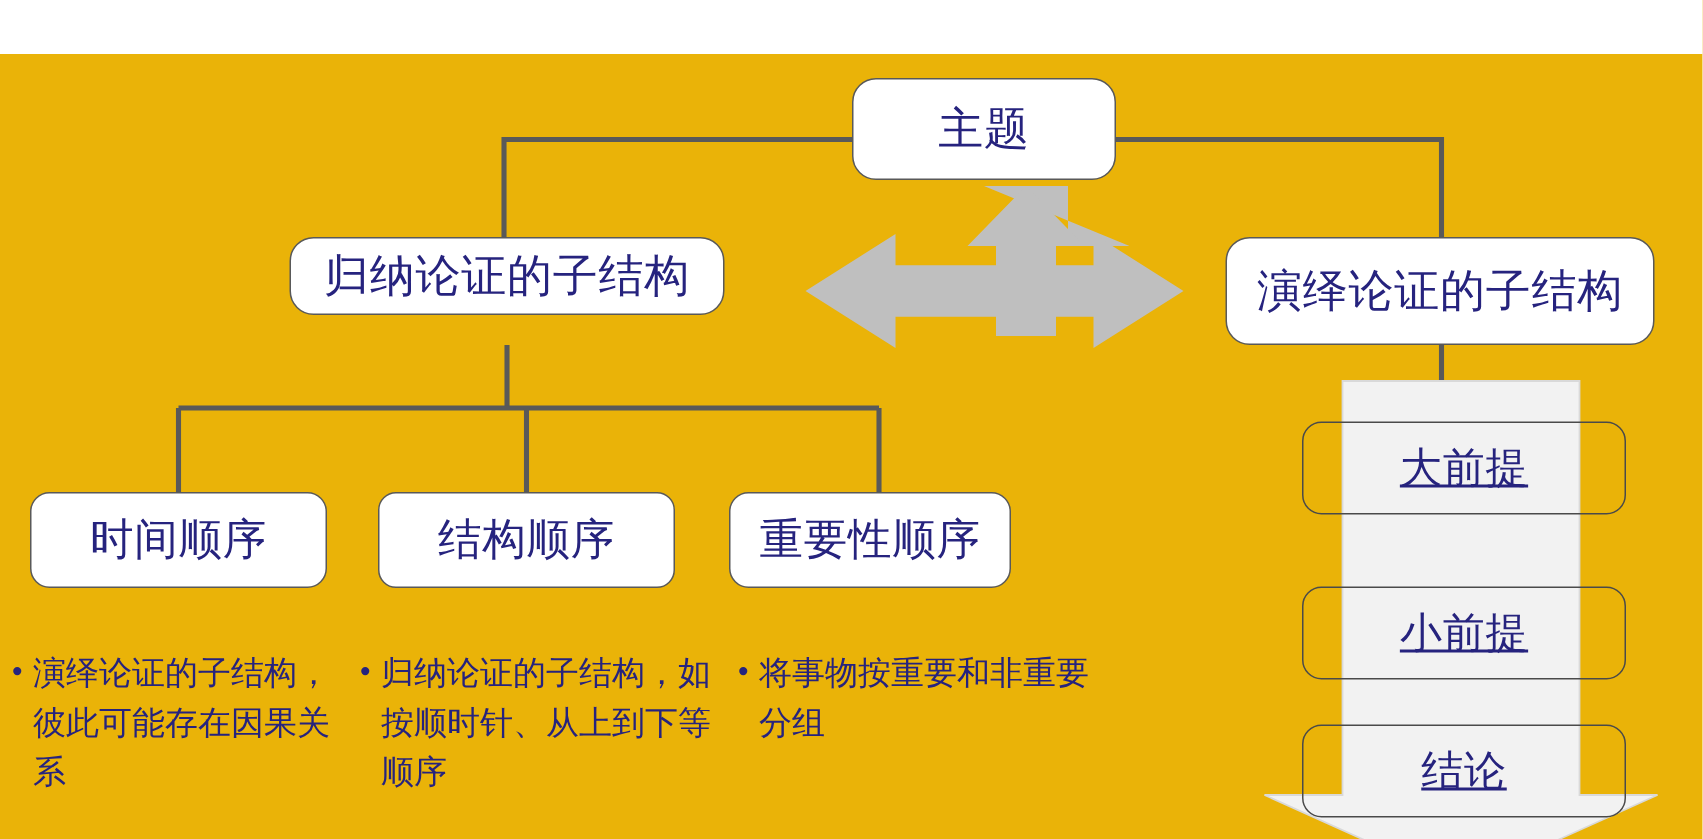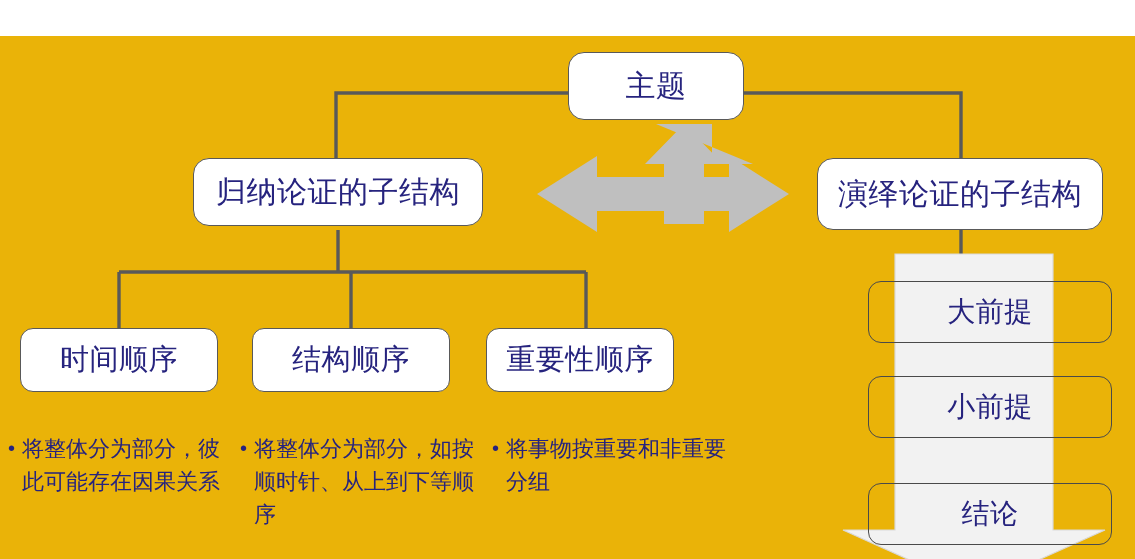--- a/index.html
+++ b/index.html
@@ -51,21 +51,21 @@
     border-color: #4a4a4a;
   }
   .node-root {
     left: 568px;  top: 16px;
     width: 176px; height: 68px;
     font-size: 30px;
     border-radius: 16px;
   }
   .node-branch-left {
     left: 193px; top: 122px;
-    width: 290px; height: 68px;
+    width: 290px; height: 52px;
     font-size: 30px;
     border-radius: 16px;
   }
   .node-branch-right {
     left: 817px; top: 122px;
     width: 286px; height: 72px;
     font-size: 30px;
     border-radius: 16px;
   }
   .node-leaf {
@@ -73,27 +73,28 @@
     height: 64px;
     font-size: 29px;
     border-radius: 13px;
   }
   .leaf-0 { left: 20px;  width: 198px; }
   .leaf-1 { left: 252px; width: 198px; border-radius: 12px; }
   .leaf-2 { left: 486px; width: 188px; }
 
   .node-step {
     left: 868px;
-    width: 244px;
+    width: 216px;
     height: 62px;
     font-size: 28px;
     border-radius: 13px;
+    text-decoration: underline;
   }
   .step-0 { top: 245px; }
-  .step-1 { top: 340px; }
+  .step-1 { top: 355px; }
   .step-2 { top: 447px; }
 
   
   .bullet-block {
     position: absolute;
     top: 396px;
     display: flex;
     color: #26237e;
     font-size: 22px;
     line-height: 33px;
@@ -172,26 +173,26 @@
 
     <div class="node node-step transparent step-0">大前提</div>
     <div class="node node-step transparent step-1">小前提</div>
     <div class="node node-step transparent step-2">结论</div>
   </div>
 
   <div id="text-layer" class="layer">
 
     <div class="bullet-block bullet-0">
       <span class="bullet-mark">•</span>
-      <span class="bullet-text">将整体分为部分，彼此可能存在因果关系</span>
+      <span class="bullet-text">演绎论证的子结构，彼此可能存在因果关系</span>
     </div>
 
     <div class="bullet-block bullet-1">
       <span class="bullet-mark">•</span>
-      <span class="bullet-text">将整体分为部分，如按顺时针、从上到下等顺序</span>
+      <span class="bullet-text">归纳论证的子结构，如按顺时针、从上到下等顺序</span>
     </div>
 
     <div class="bullet-block bullet-2">
       <span class="bullet-mark">•</span>
       <span class="bullet-text">将事物按重要和非重要分组</span>
     </div>
   </div>
 
 </div>
 

